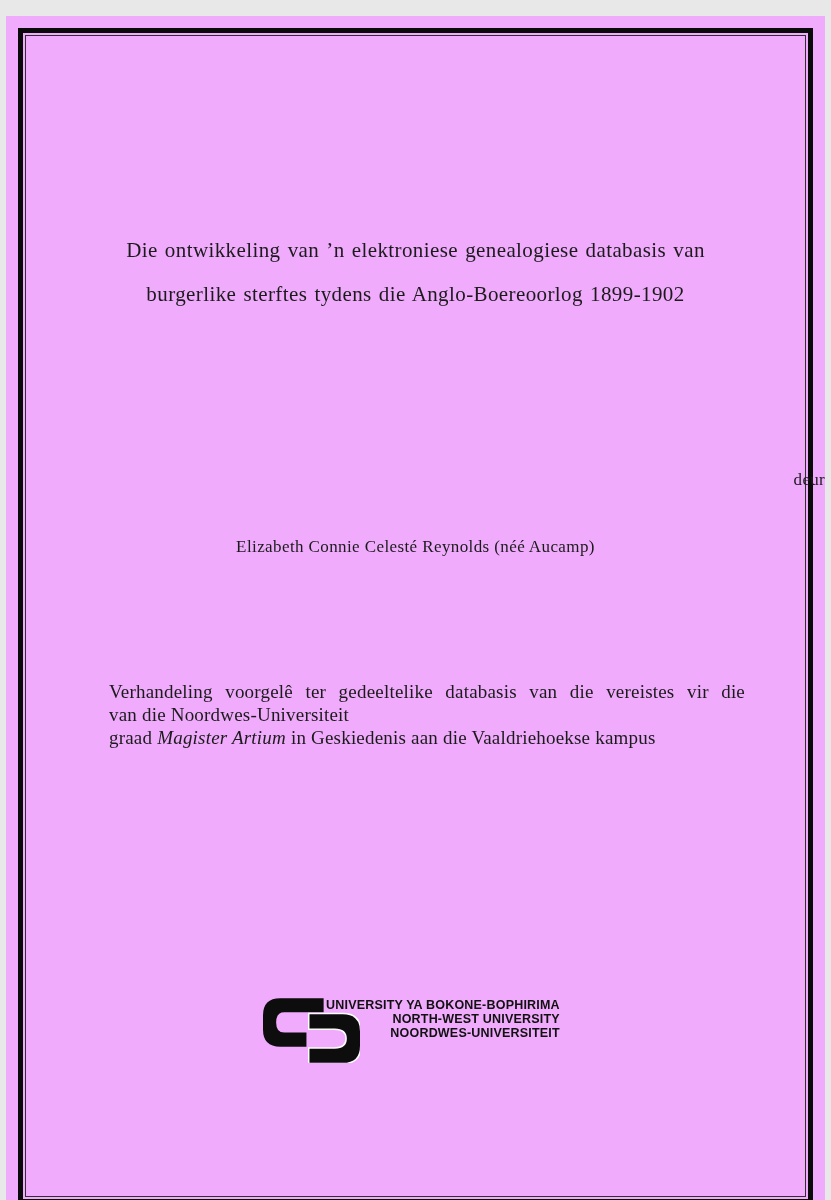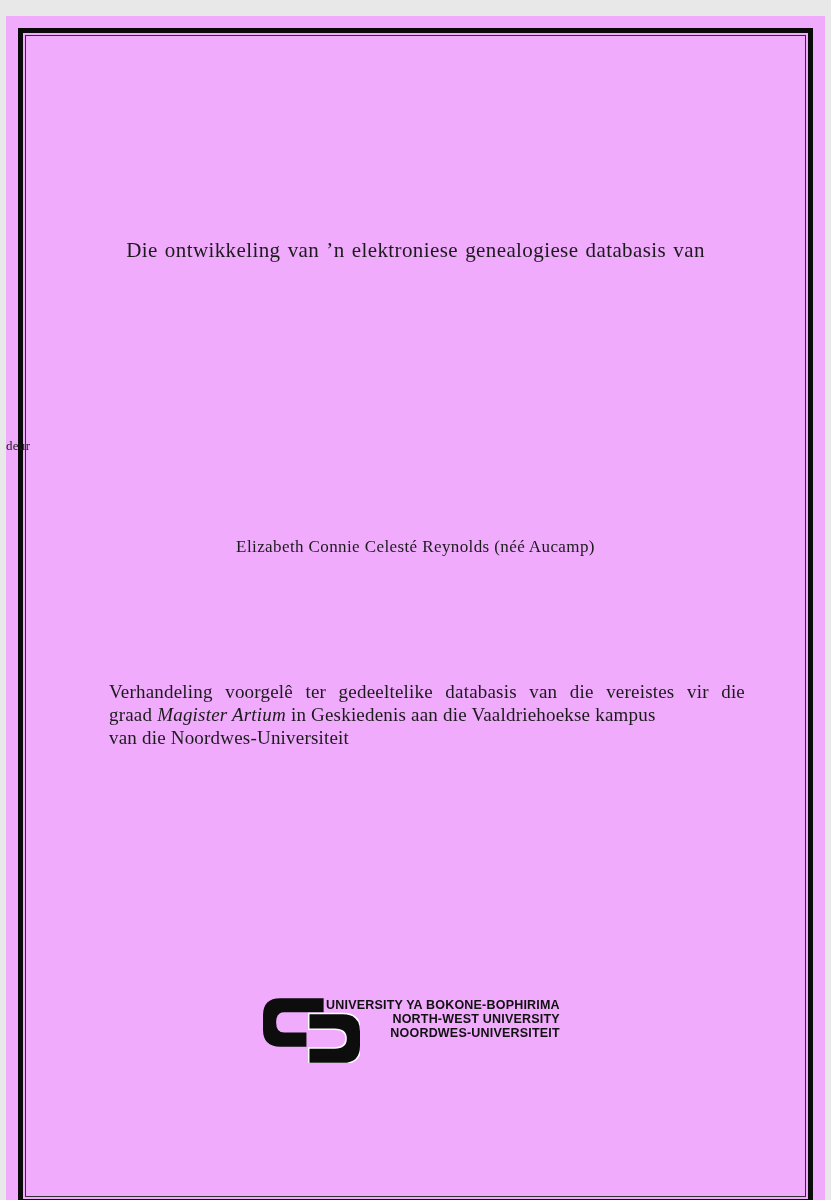--- a/index.html
+++ b/index.html
@@ -39,25 +39,25 @@
     font-size: 21px;
     letter-spacing: 0.4px;
     word-spacing: 1.5px;
   }
   .title-line {
     line-height: 44px;
     white-space: nowrap;
   }
   .byline {
     position: absolute;
-    top: 422px;
+    top: 454px;
     left: 0;
     width: 100%;
-    text-align: left;
-    font-size: 13px;
+    text-align: right;
+    font-size: 17px;
     letter-spacing: 0.3px;
   }
   .author {
     position: absolute;
     top: 521px;
     left: 0;
     width: 100%;
     text-align: center;
     font-size: 17px;
     letter-spacing: 0.4px;
@@ -122,30 +122,31 @@
 </head>
 <body>
 
 <div class="page">
 
   <div class="frame-outer"></div>
   <div class="frame-inner"></div>
 
   <div class="title-block">
     <div class="title-line">Die ontwikkeling van ’n elektroniese genealogiese databasis van</div>
+    <div class="title-line">burgerlike sterftes tydens die Anglo-Boereoorlog 1899-1902</div>
   </div>
 
   <div class="byline">deur</div>
 
   <div class="author">Elizabeth Connie Celesté Reynolds (néé Aucamp)</div>
 
   <div class="statement">
     <div class="line justified">Verhandeling voorgelê ter gedeeltelike databasis van die vereistes vir die</div>
+    <div class="line">van die Noordwes-Universiteit</div>
     <div class="line"><span>graad </span><span class="italic">Magister Artium</span><span> in Geskiedenis aan die Vaaldriehoekse kampus</span></div>
-    <div class="line">van die Noordwes-Universiteit</div>
   </div>
 
 
   <div class="logo">
     <svg class="logo-mark" viewBox="0 0 96 64" xmlns="http://www.w3.org/2000/svg" aria-hidden="true">
       <path d="M 60 0 H 17 Q 0 0 0 17 V 31 Q 0 48 17 48 H 43 V 34 H 21 Q 13 34 13 24 Q 13 14 21 14 H 60 Z" fill="#0d0d0d"></path>
       <path d="M 46 16 H 79 Q 96 16 96 33 V 47 Q 96 64 79 64 H 46 V 50 H 71 Q 83 50 83 40 Q 83 30 71 30 H 46 Z" fill="#0d0d0d" stroke="#fefefe" stroke-width="3" paint-order="stroke"></path>
     </svg>
     <div class="logo-text">
       <div class="logo-line">UNIVERSITY YA BOKONE-BOPHIRIMA</div>

